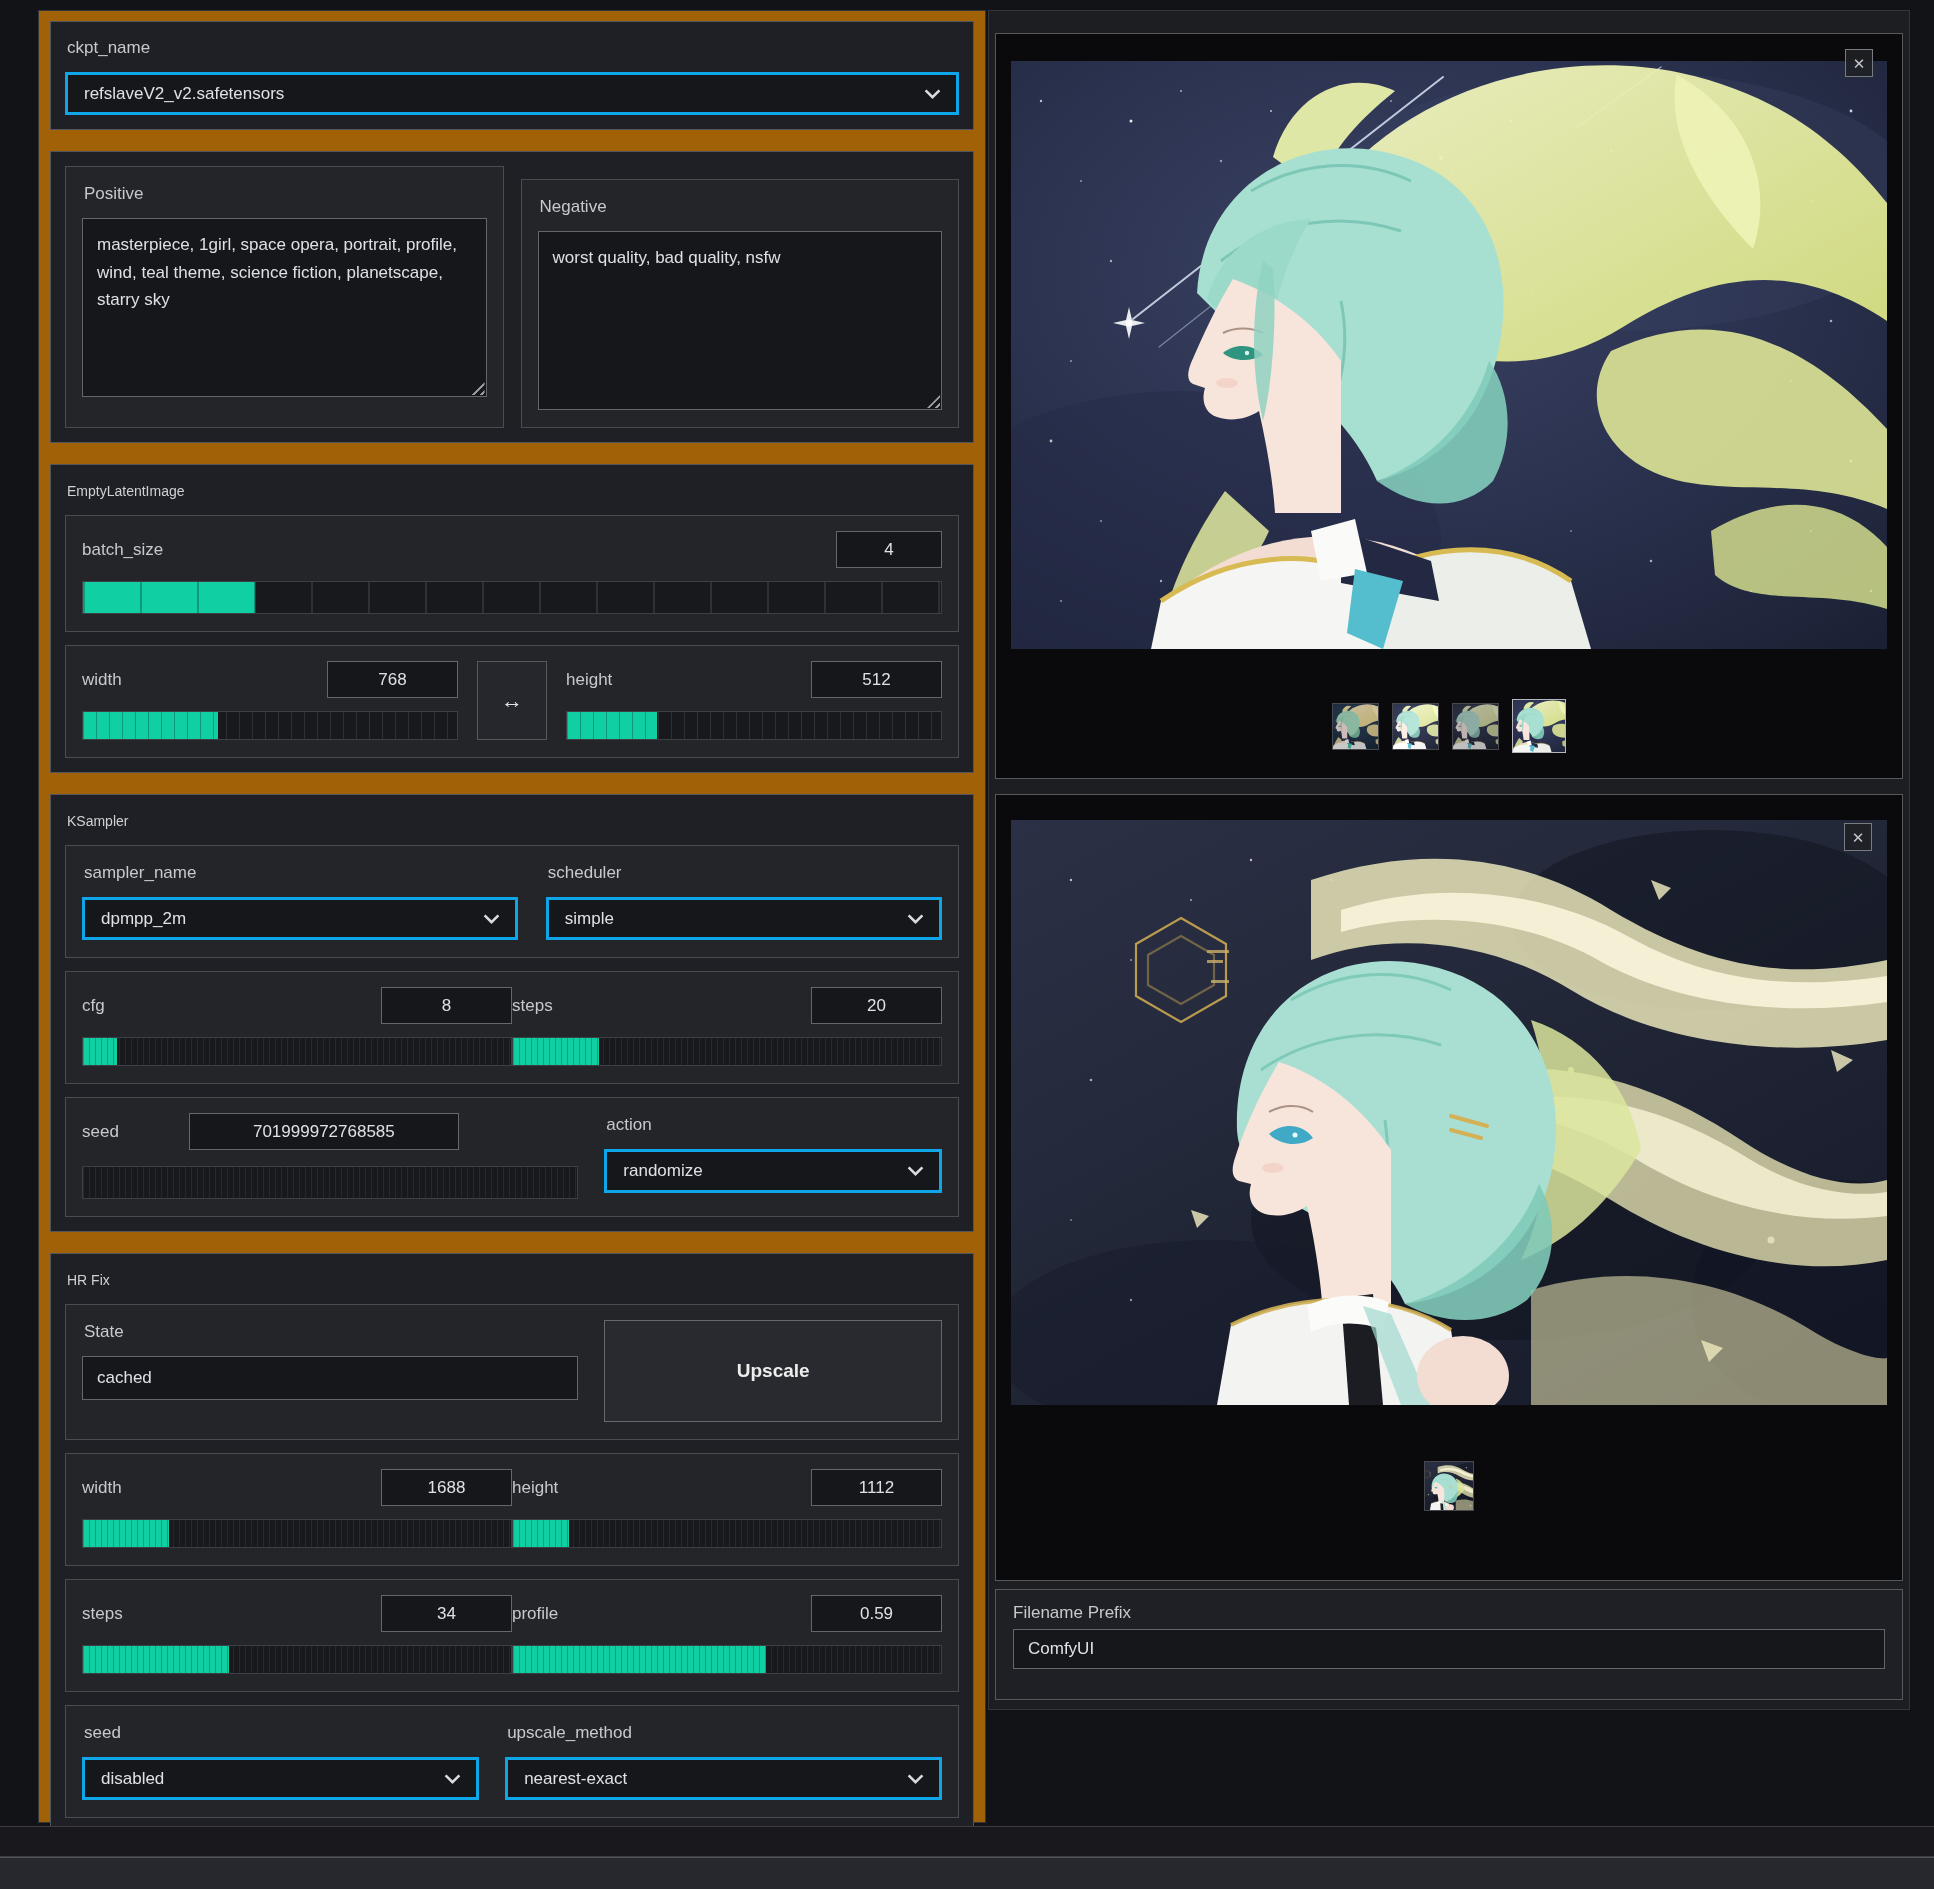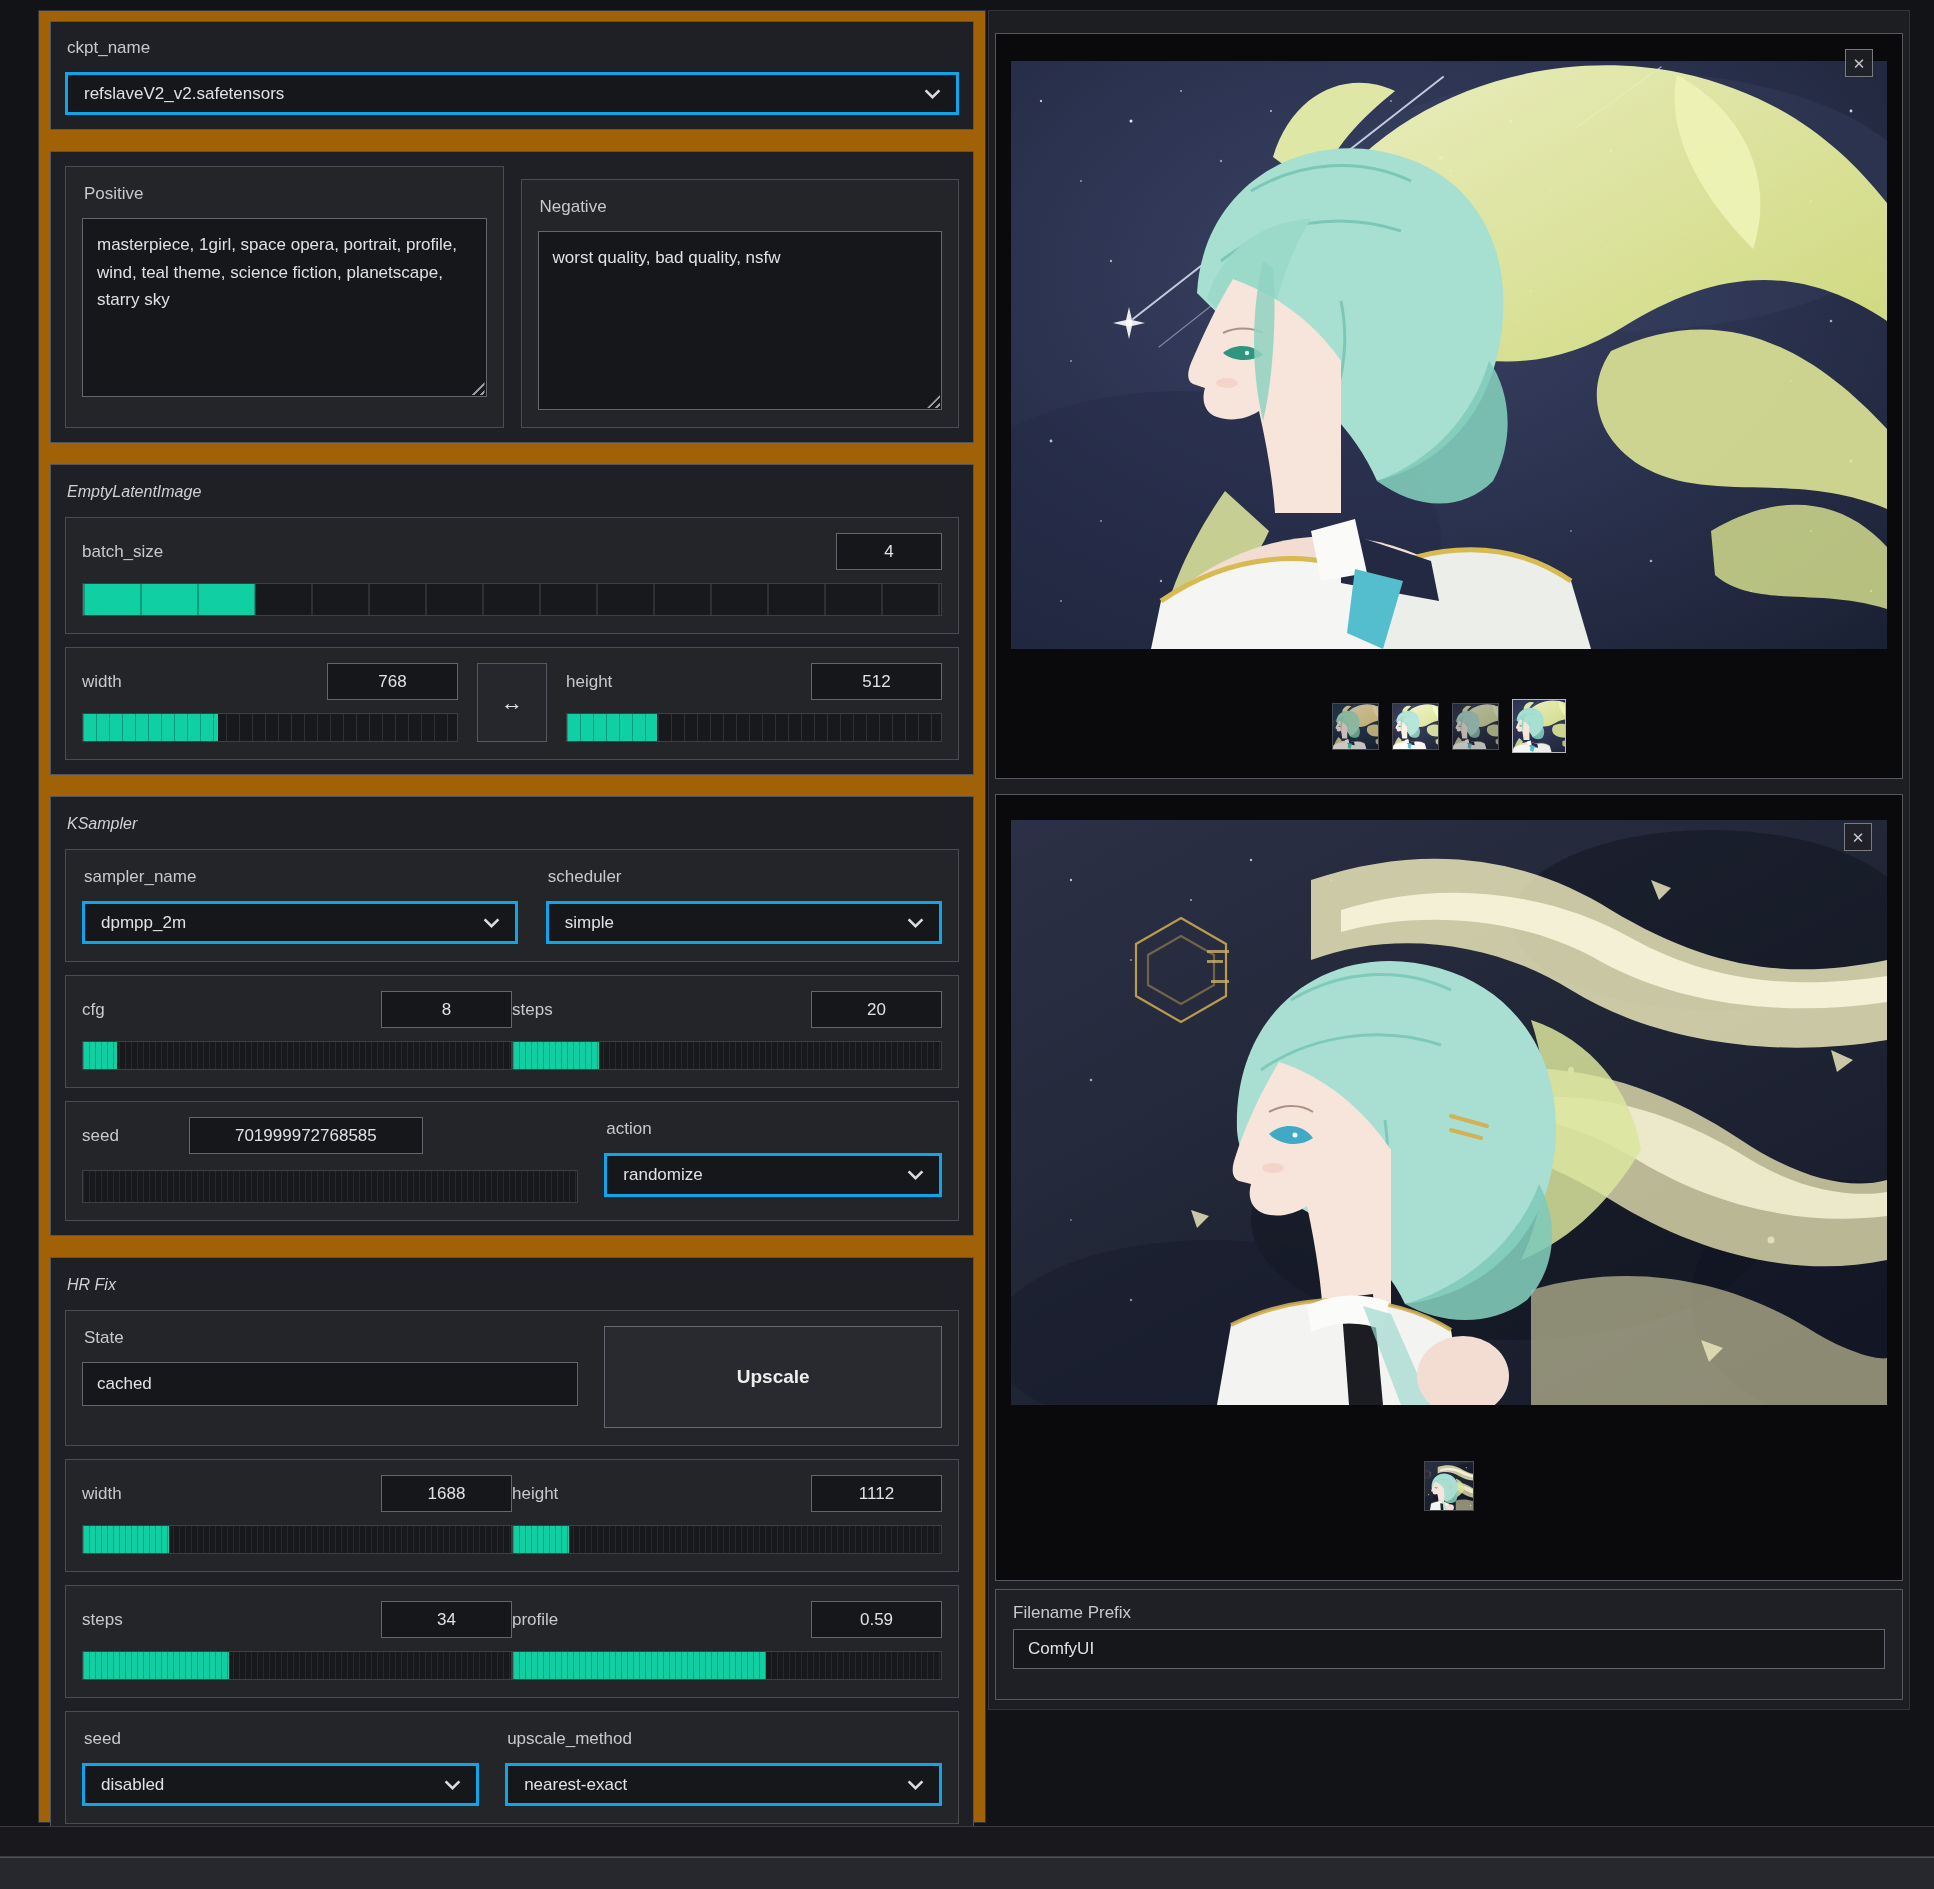--- a/index.html
+++ b/index.html
@@ -9,21 +9,21 @@
 
   
   .left-col  { position:absolute; left:38px;  top:10px; width:948px; height:1813px;
                background:#a16207; border:1px solid #34353b; padding:10px 11px;
                display:flex; flex-direction:column; gap:21px; }
   .right-col { position:absolute; left:988px; top:10px; width:922px; height:1700px;
                background:#1d1e22; border:1px solid #34353b; padding:22px 6px 0 6px; }
 
   
   .sec { background:#1f2025; border:1px solid #53555c; padding:14px; }
-  .sec-title { color:#cfd1d4; font-size:16px; margin:4px 2px 16px 2px;font-style:italic; }
+  .sec-title { color:#cfd1d4; font-size:14px; margin:4px 2px 16px 2px; }
   .group { background:#242529; border:1px solid #4a4c52; padding:15px 16px 17px 16px; }
   .group + .group { margin-top:13px; }
   .lbl { color:#c7c9cc; font-size:17px; }
   .row { display:flex; align-items:center; justify-content:space-between; }
 
   .text-input, .num {
     background:#16171b; border:1px solid #64666d; color:#e0e1e4;
     font-family:"Liberation Sans",sans-serif; font-size:17px; height:37px; outline:none;
   }
   .num { text-align:center; width:131px; }
@@ -63,21 +63,21 @@
   
   .grid-2   { display:grid; grid-template-columns:1fr 1fr; }
   .grid-wh  { display:grid; grid-template-columns:1fr 70px 1fr; column-gap:19px; align-items:stretch; }
   .grid-6040{ display:grid; grid-template-columns:1.47fr 1fr; column-gap:26px; }
 
   .swap-btn { background:#26272c; border:1px solid #56585f; color:#e2e3e6; font-size:22px;
               display:flex; align-items:center; justify-content:center; cursor:pointer; }
   .upscale-btn { background:#292a2f; border:1px solid #66686f; color:#eceded; font-size:19px;
                  font-weight:bold; width:100%; height:100%; min-height:102px; cursor:pointer;
                  font-family:"Liberation Sans",sans-serif; }
-  .seed-input { width:234px; }
+  .seed-input { width:270px; }
   .field-lbl { display:block; margin:2px 0 14px 2px; }
   .state-input { height:44px; }
 
   
   .panel { width:908px; margin:0 auto; background:#0a0a0c; border:1px solid #56585e; position:relative; }
   .panel.gallery-top { height:746px; padding-top:27px; }
   .panel.gallery-bottom { height:787px; padding-top:25px; margin-top:15px; }
   .art { display:block; margin:0 auto; background:#11131c; }
   .close-btn { position:absolute; width:28px; height:28px; background:rgba(32,33,38,.88);
                border:1px solid #797b81; color:#c6c7ca; font-size:15px; line-height:1;

